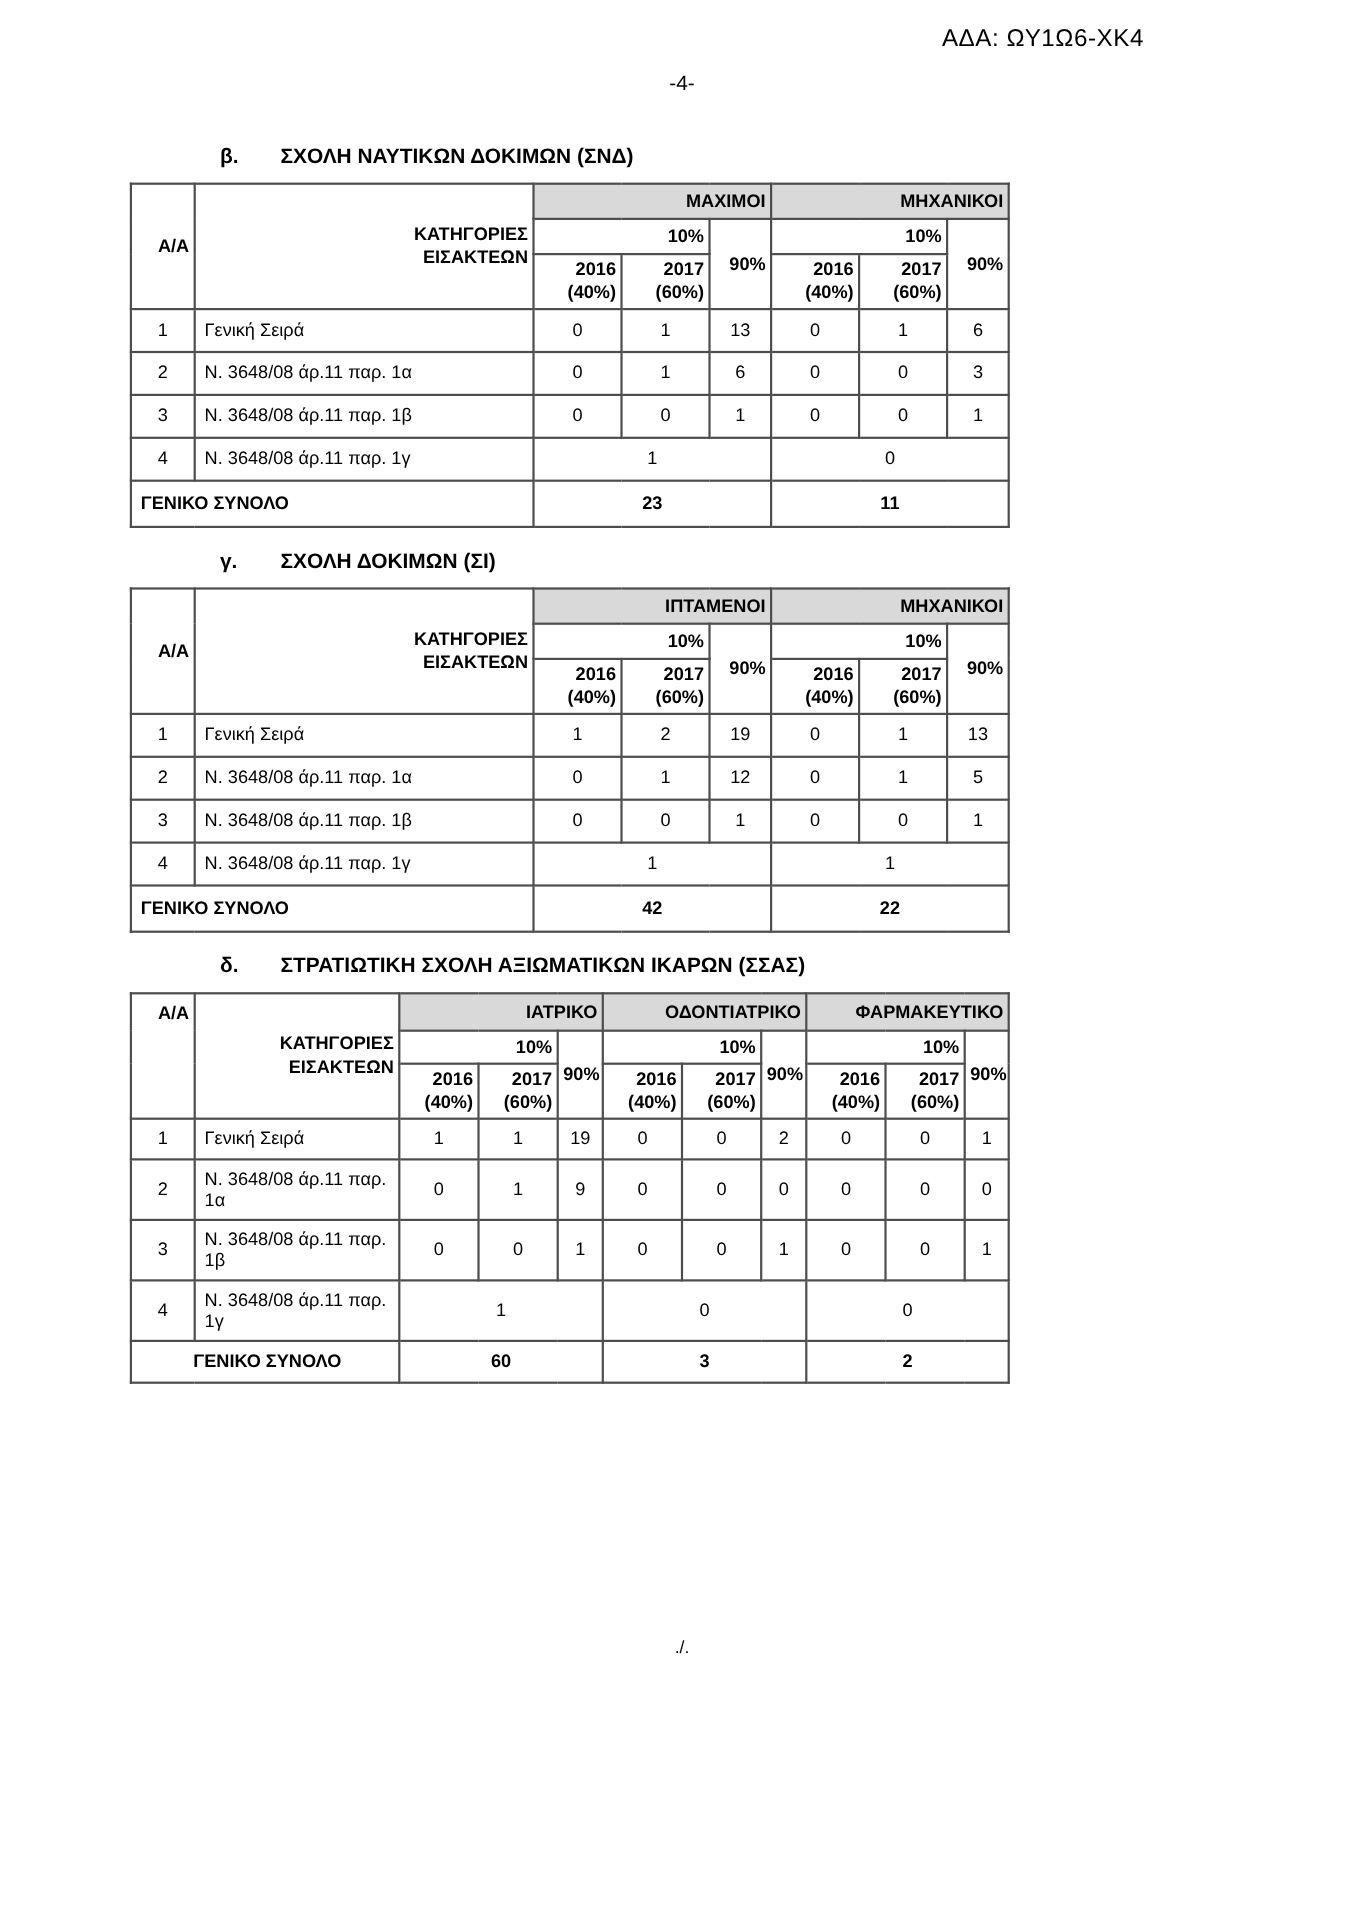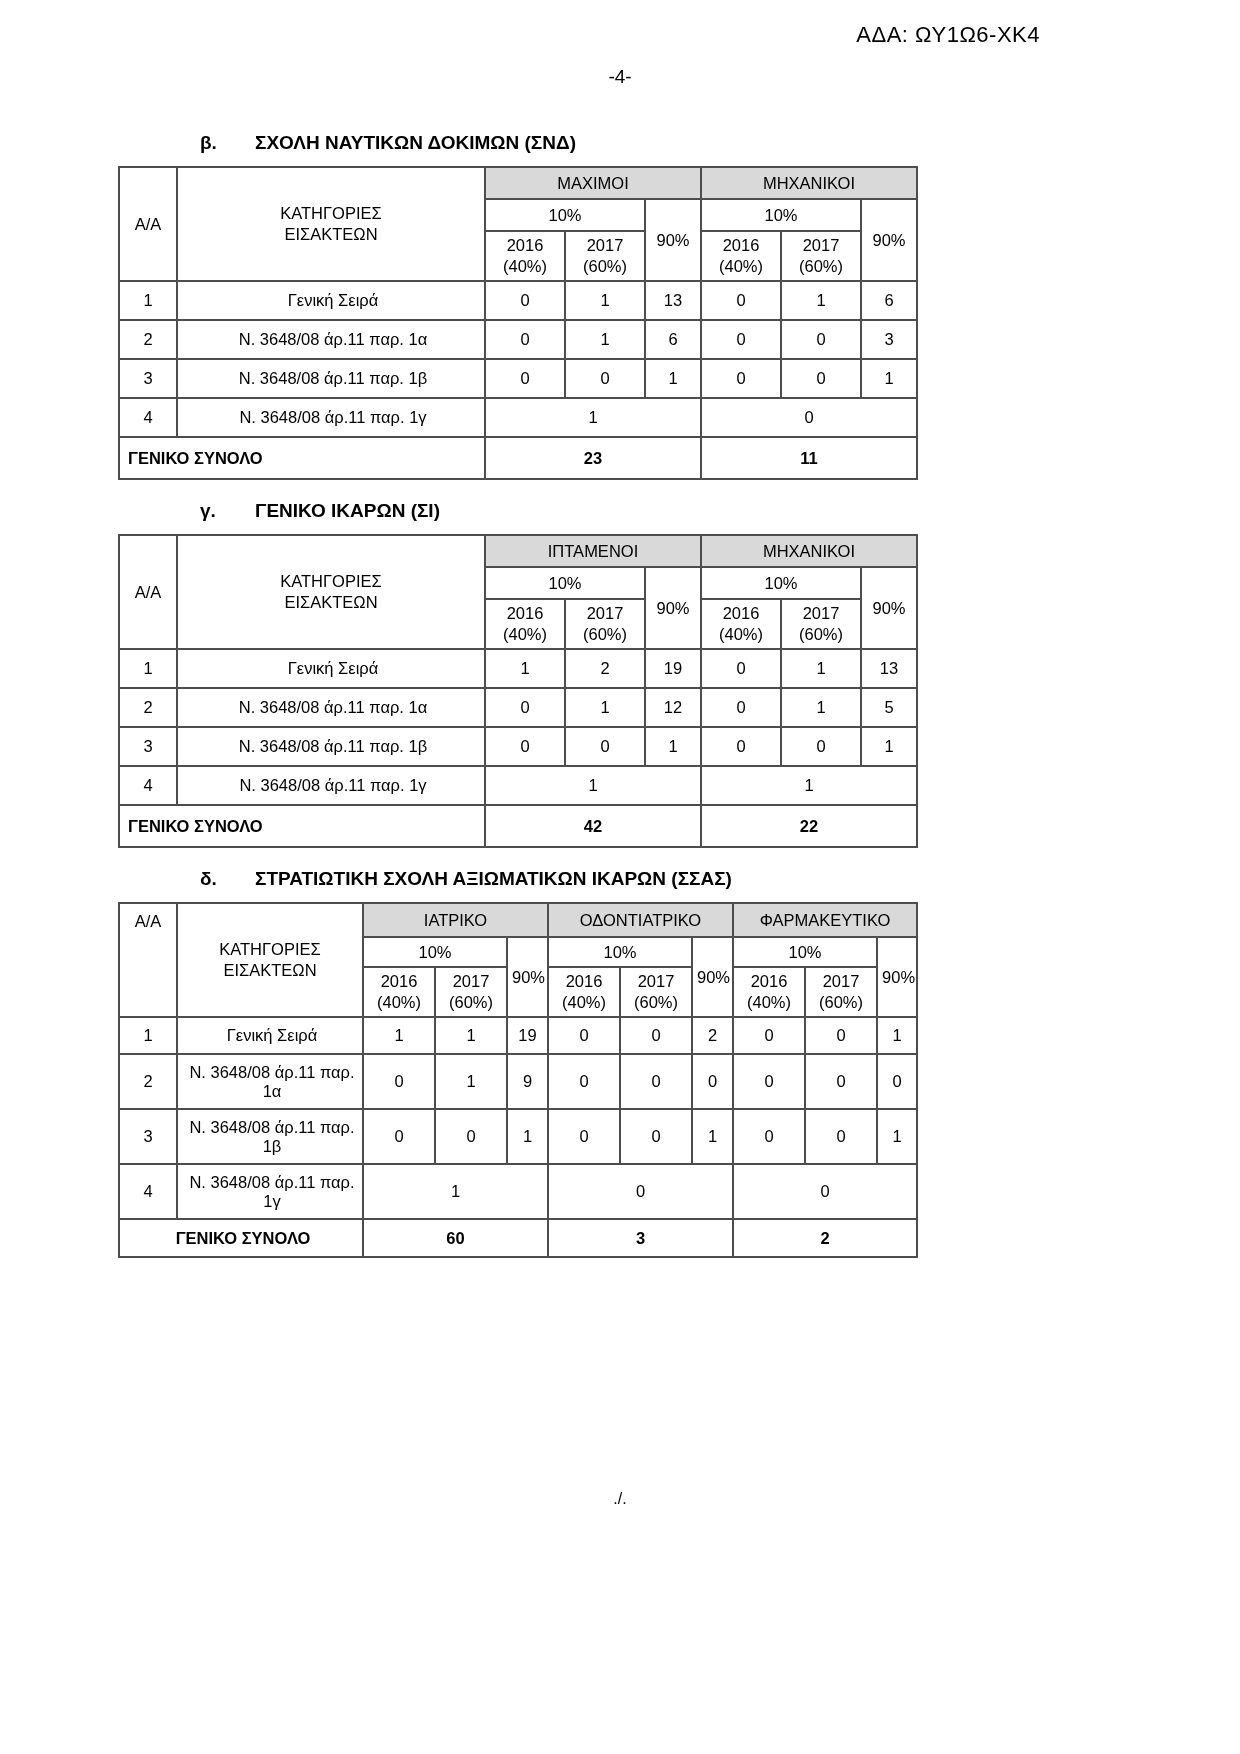--- a/index.html
+++ b/index.html
@@ -21,23 +21,23 @@
     display:flex;font-weight:bold;font-size:19px;margin-left:82px;
   }
   .sec-title .letter{width:55px;flex:0 0 55px;}
   .t{
     border-collapse:collapse;width:798px;table-layout:fixed;
   }
   .t th,.t td{
     border:2px solid #4d4d4d;text-align:center;vertical-align:middle;
     font-size:16.5px;padding:2px 4px;box-sizing:border-box;
   }
-  .t th{font-weight:normal;}
+  .t th{font-weight:bold;text-align:right;}
   .t .grp{background:#d9d9d9;}
-  .t td.cat{text-align:center;padding-left:8px;border-radius:14px;}
+  .t td.cat{text-align:left;padding-left:8px;border-radius:14px;}
   .prewrap{white-space:pre-line;line-height:1.25;}
   .t tr.total td{font-weight:bold;}
   .t td.total-label{text-align:left;padding-left:8px;}
   .t td.total-label.center{text-align:center;}
   .t th.top{vertical-align:top;padding-top:8px;}
   
   .t.t2 .hr1 th{height:32px;}
   .t.t2 .hr2 th{height:32px;}
   .t.t2 .hr3 th{height:50px;}
   .t.t2 tbody td{height:39px;}
@@ -145,21 +145,21 @@
       <tr class="total">
         <td colspan="2" class="total-label">ΓΕΝΙΚΟ ΣΥΝΟΛΟ</td>
         <td colspan="3">23</td>
         <td colspan="3">11</td>
       </tr>
     </tbody>
   </table>
 
   <div class="sec-title mt-title">
     <span class="letter">γ.</span>
-    <span>ΓΕΝΙΚΟ ΙΚΑΡΩΝ (ΣΙ)</span>
+    <span>ΣΧΟΛΗ ΔΟΚΙΜΩΝ (ΣΙ)</span>
   </div>
 
   <table class="t t2 mt-table">
     <colgroup>
       <col style="width:58px">
         <col style="width:308px">
       <col style="width:80px">
         <col style="width:80px">
         <col style="width:56px">
       <col style="width:80px">

